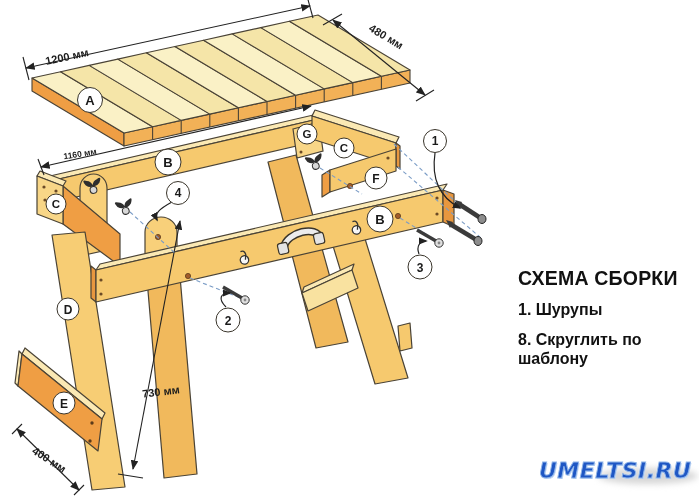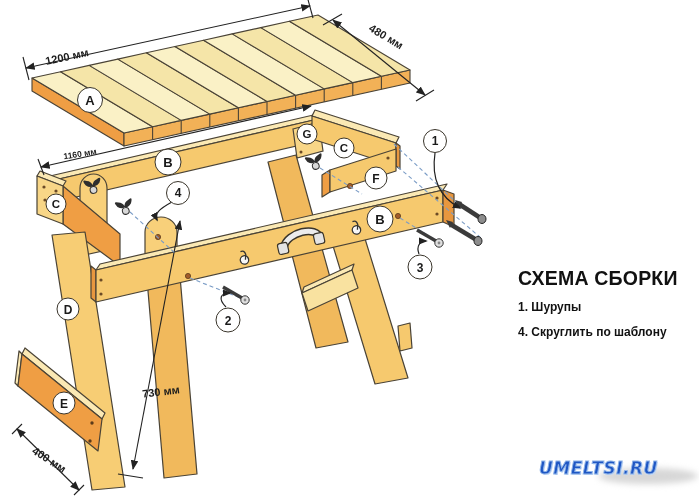--- a/index.html
+++ b/index.html
@@ -23,28 +23,28 @@
     box-sizing:border-box;line-height:1;
   }
   
   .dim{
     position:absolute;font-weight:600;color:#1d1d1d;white-space:nowrap;
     transform-origin:center;line-height:1;
   }
   
   .legend{position:absolute;left:518px;top:268px;width:170px;color:#111;}
   .legend-title{font-size:19.5px;font-weight:bold;line-height:1.07;letter-spacing:0.2px;}
-  .legend-item{font-size:12px;font-weight:bold;line-height:1.2;margin-top:11px;width:158px;}
+  .legend-item{font-size:16px;font-weight:bold;line-height:1.2;margin-top:11px;width:158px;}
   
   .wm-blob{position:absolute;left:598px;top:468px;width:100px;height:16px;background:#d7d7d7;
     border-radius:50%;filter:blur(3px);}
   .watermark{
     position:absolute;left:539px;top:458px;
     font-family:"DejaVu Sans",sans-serif;font-weight:bold;font-style:italic;
-    font-size:17px;letter-spacing:0.5px;color:#1F57C4;
+    font-size:22px;letter-spacing:0.5px;color:#1F57C4;
     -webkit-text-stroke:0.9px #8FB4E8;
     text-shadow:0 0 2px #ffffff,1px 1px 0 #b9d2f2;
   }
 </style>
 </head>
 <body>
 
 <div class="stage">
 
   <svg class="art" width="699" height="502" viewBox="0 0 699 502">
@@ -263,18 +263,18 @@
   <div class="dim" style="left:386px;top:37px;font-size:11px;transform:translate(-50%,-50%) rotate(31deg)">480 мм</div>
   <div class="dim" style="left:80px;top:154px;font-size:8.5px;transform:translate(-50%,-50%) rotate(-9deg)">1160 мм</div>
   <div class="dim" style="left:161px;top:392px;font-size:11px;transform:translate(-50%,-50%) rotate(-7deg)">730 мм</div>
   <div class="dim" style="left:49px;top:460px;font-size:11px;transform:translate(-50%,-50%) rotate(33deg)">400 мм</div>
 
   <div class="legend">
     <div class="legend-title">
       <div>СХЕМА СБОРКИ</div>
     </div>
     <div class="legend-item">1. Шурупы</div>
-    <div class="legend-item">4. Скруглить по шаблону</div>
+    <div class="legend-item">8. Скруглить по шаблону</div>
   </div>
 
   <div class="wm-blob"></div>
   <div class="watermark">UMELTSI.RU</div>
 </div>
 
 </body></html>

